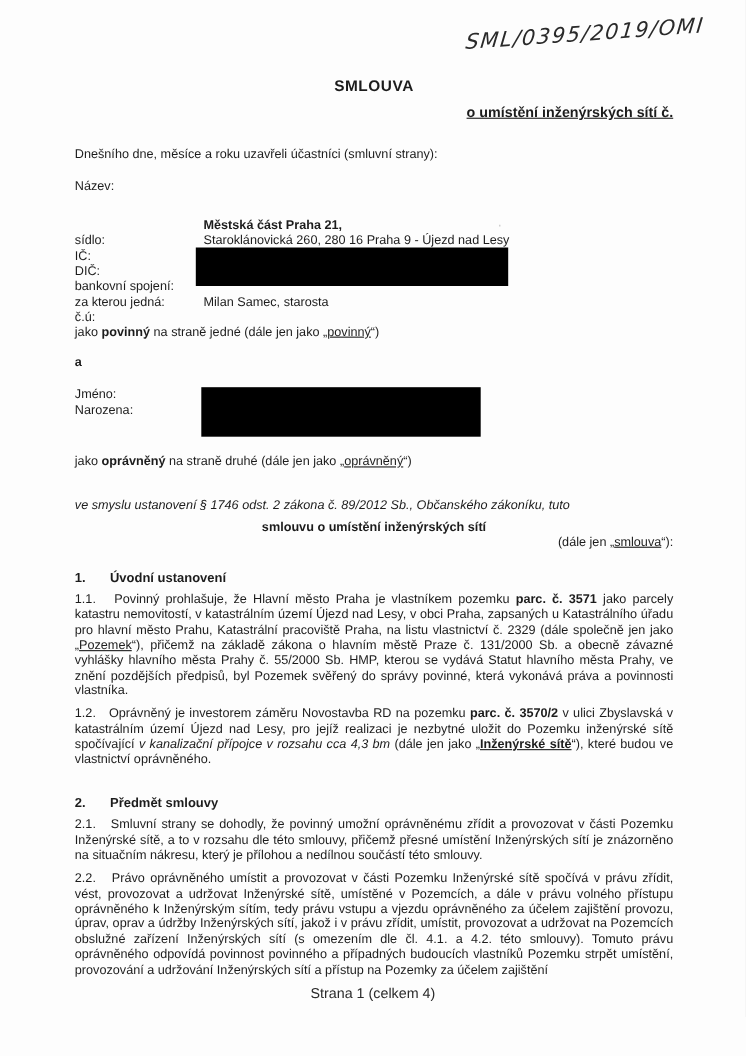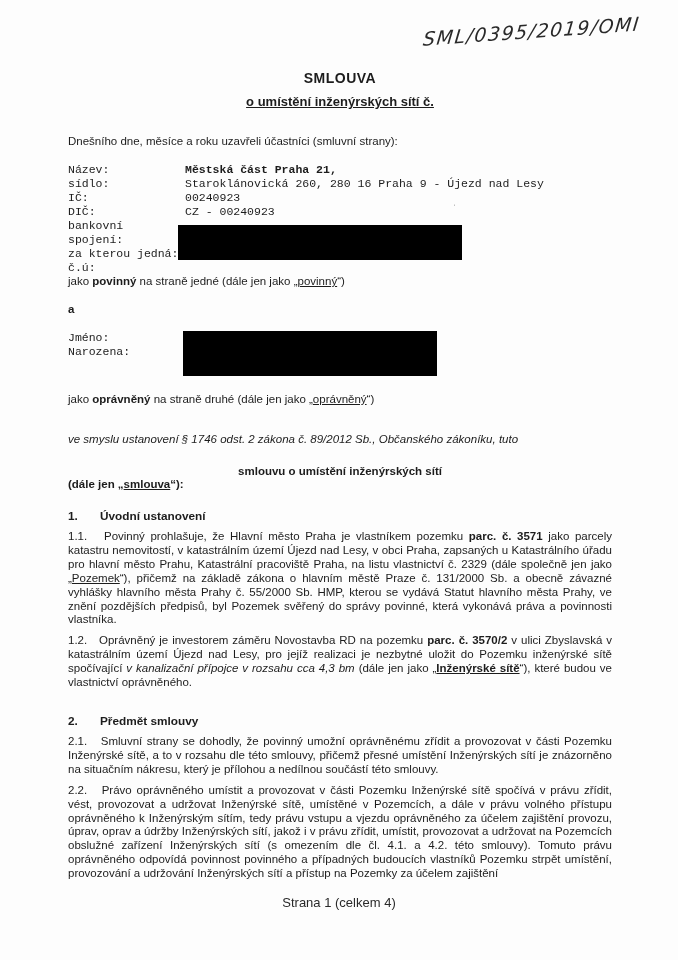--- a/index.html
+++ b/index.html
@@ -30,56 +30,56 @@
 
   .title-main {
     margin-top: 70px;
     text-align: center;
     font-size: 14px;
     font-weight: bold;
     letter-spacing: 0.5px;
   }
   .title-sub {
     margin-top: 8px;
-    text-align: center;
+    text-align: right;
     font-size: 13px;
     font-weight: bold;
     text-decoration: underline;
   }
 
   .intro-line {
     margin-top: 26px;
     font-size: 11.5px;
   }
 
   .kv-block { position: relative; margin-top: 16px; font-size: 11.5px; }
-  .kv-row { display: flex; line-height: 14px; font-family: Liberation Mono, monospace; }
+  .kv-row { display: flex; line-height: 14px; }
   .kv-label { width: 117px; flex: 0 0 117px; }
   .kv-value { flex: 1; }
-  .kv-value.bold { font-weight: bold; }
+  .kv-value.bold { font-weight: bold; margin-top: 35px; }
 
   .redaction { position: absolute; background: #000000; }
   .redaction.box1 { left: 110px; top: 62px; width: 284px; height: 35px; }
   .redaction.box2 { left: 115px; top: 0px; width: 254px; height: 45px; }
 
   .party2-block { height: 48px; }
 
   .role-line { font-size: 11.5px; }
   .connector { margin-top: 16px; font-size: 11.5px; font-weight: bold; }
   .role-line2 { margin-top: 14px; font-size: 11.5px; }
 
   .legal-line { margin-top: 28px; font-style: italic; font-size: 11.5px; }
 
   .contract-name {
-    margin-top: 20px;
+    margin-top: 8px;
     text-align: center;
     font-weight: bold;
     font-size: 11.5px;
   }
-  .contract-note { text-align: left; font-size: 11.5px; line-height: 14px; font-weight: bold; }
+  .contract-note { text-align: right; font-size: 11.5px; line-height: 14px; }
 
   .section-heading {
     display: flex;
     margin-top: 18px;
     font-weight: bold;
     font-size: 11.8px;
   }
   .section-heading .num { width: 32px; flex: 0 0 32px; }
 
   .para {

